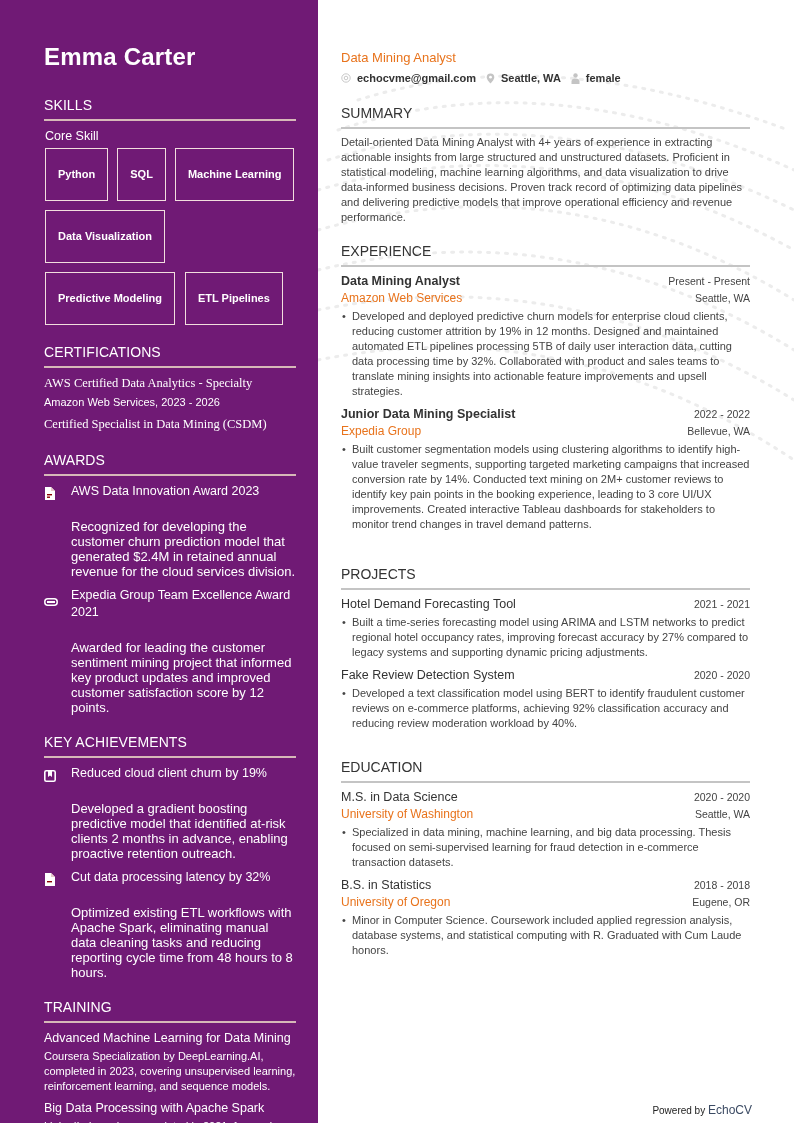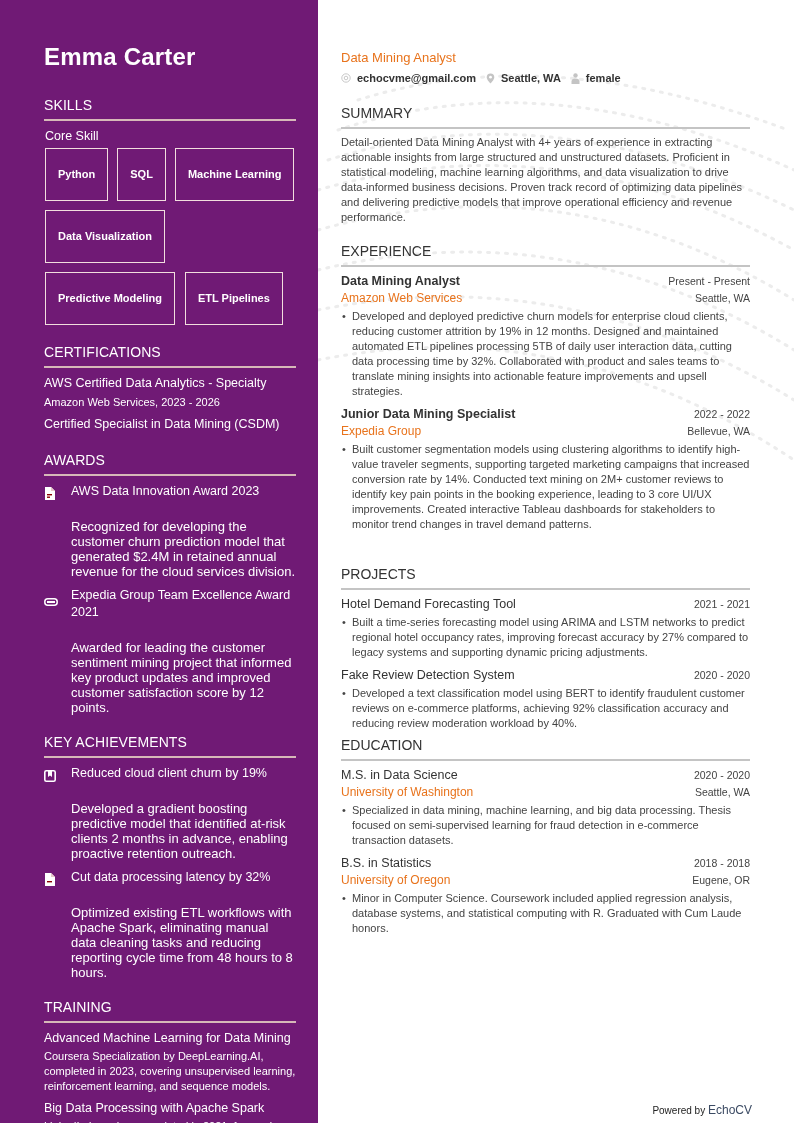--- a/index.html
+++ b/index.html
@@ -6,21 +6,21 @@
   html, body { width: 794px; height: 1123px; background: #ffffff; }
   body { position: relative; font-family: "Liberation Sans", "DejaVu Sans", sans-serif; color: #333; overflow: hidden; }
 
   .sidebar { position: absolute; left: 0; top: 0; width: 318px; height: 1123px; background: #701a75; color: #ffffff; padding: 42px 22px 0 44px; }
   .name { font-size: 24px; font-weight: bold; letter-spacing: 0.2px; line-height: 30px; margin-bottom: 24px; }
   .side-section { margin-bottom: 10px; }
   .side-title { font-size: 14px; font-weight: normal; letter-spacing: 0.1px; line-height: 18px; padding-bottom: 5px; border-bottom: 2px solid #d6b8b8; margin-bottom: 7px; }
   .core-label { font-size: 12.5px; line-height: 16px; margin-bottom: 4px; padding-left: 1px; }
   .chips { display: flex; flex-wrap: wrap; gap: 9px 9px; margin-bottom: 4px; padding-left: 1px; }
   .chip { border: 1px solid #f2dede; font-size: 11px; font-weight: bold; padding: 19px 12px; line-height: 13px; }
-  .cert-title { font-size: 12.5px; line-height: 17px; margin-top: 3px; }
+  .cert-title { font-size: 12.5px; line-height: 17px; margin-top: 3px; font-family: Liberation Serif, serif; }
   .cert-sub { font-size: 11px; line-height: 15px; margin-top: 3px; margin-bottom: 2px; }
   .icon-item { display: flex; margin-top: 6px; }
   .icon-col { width: 27px; flex: none; padding-top: 3px; }
   .icon-item .t { font-size: 12.5px; line-height: 17px; }
   .icon-item .d { font-size: 13px; line-height: 15px; margin-top: 19px; }
   .train-title { font-size: 12.5px; line-height: 17px; margin-top: 5px; }
   .train-sub { font-size: 11px; line-height: 15px; margin-top: 2px; }
 
   .main { position: absolute; left: 341px; top: 0; width: 409px; }
   .bg-dots { position: absolute; left: 318px; top: 60px; width: 476px; height: 500px; pointer-events: none; }
@@ -231,21 +231,21 @@
           <span class="e-role normal">Fake Review Detection System</span>
           <span class="e-date">2020 - 2020</span>
         </div>
       <div class="bullet">
           <span class="dot">•</span>
           <span>Developed a text classification model using BERT to identify fraudulent customer reviews on e-commerce platforms, achieving 92% classification accuracy and reducing review moderation workload by 40%.</span>
         </div>
     </div>
   </div>
 
-  <div class="sec" style="top:736px">
+  <div class="sec" style="top:758px">
     <div class="sec-title">EDUCATION</div>
     <div class="entry">
       <div class="row">
           <span class="e-role normal">M.S. in Data Science</span>
           <span class="e-date">2020 - 2020</span>
         </div>
       <div class="row">
           <span class="e-org">University of Washington</span>
           <span class="e-loc">Seattle, WA</span>
         </div>

